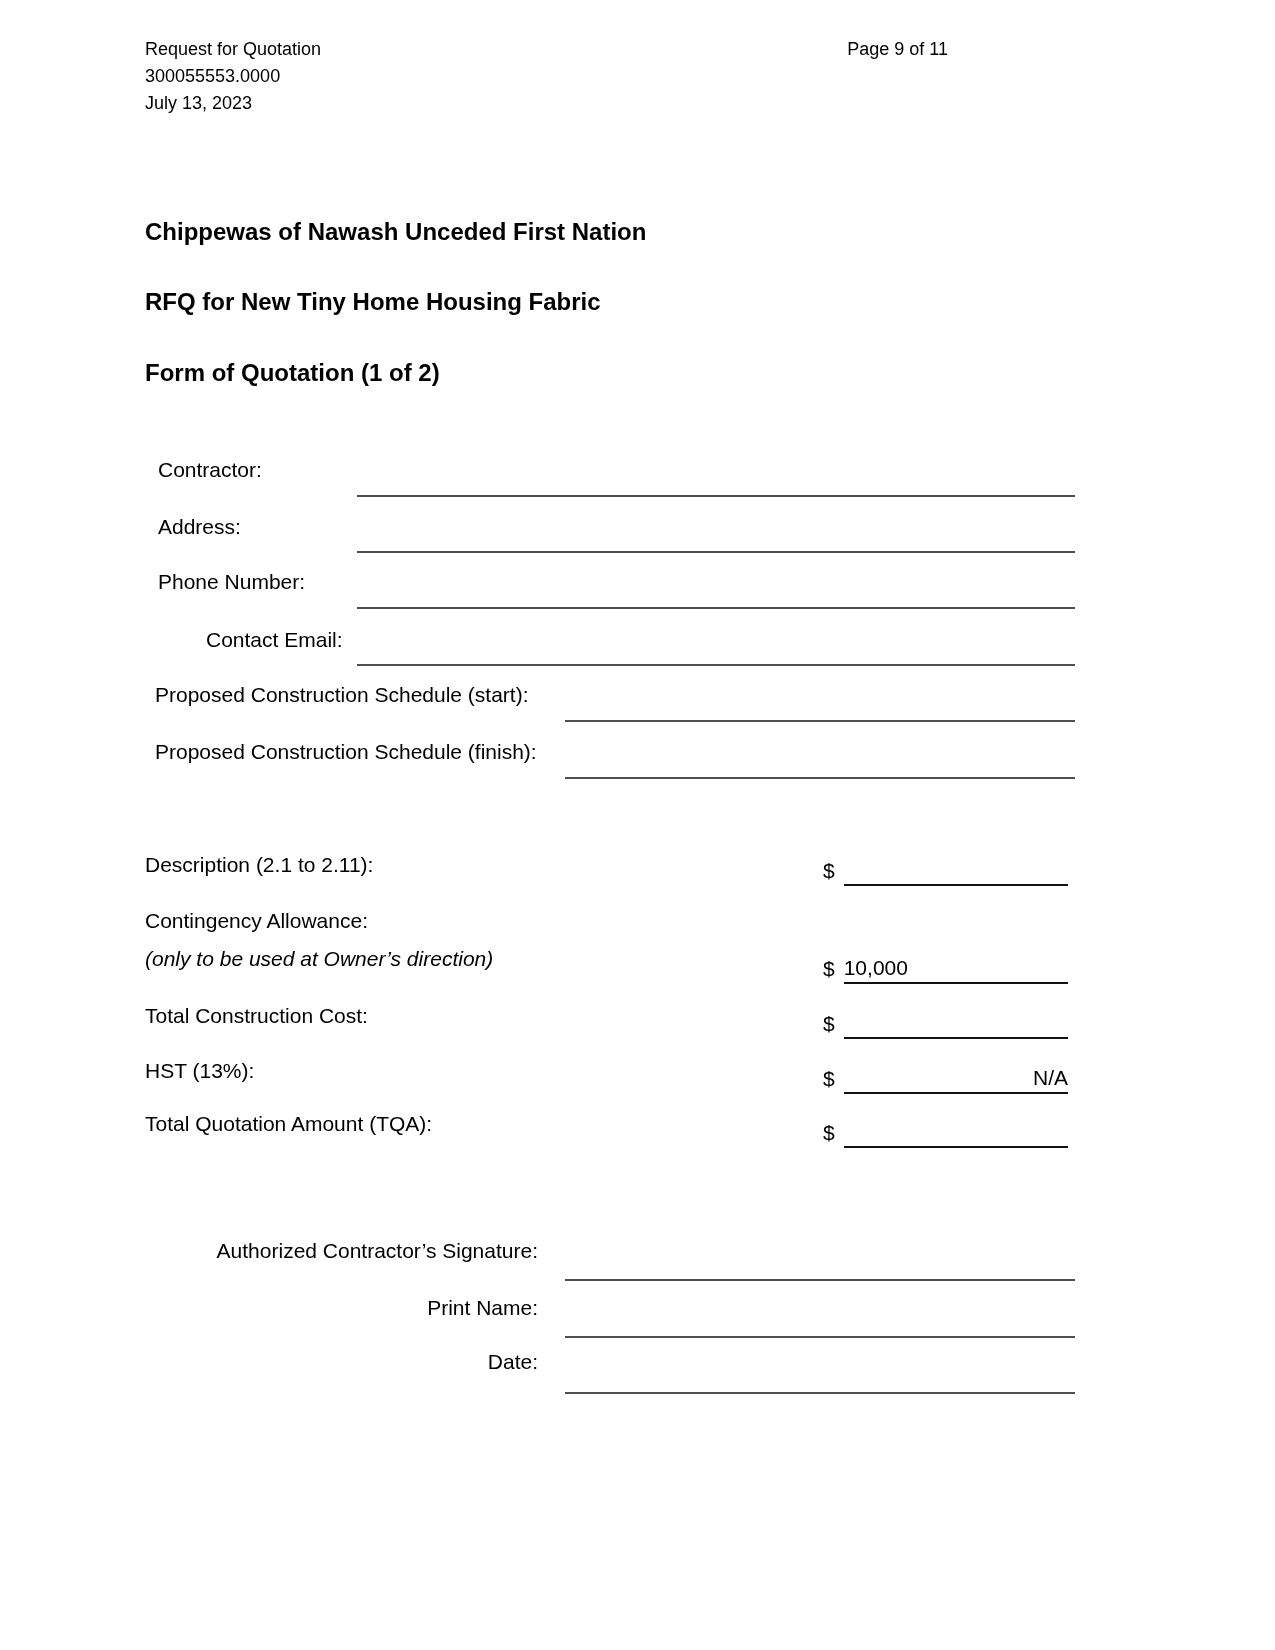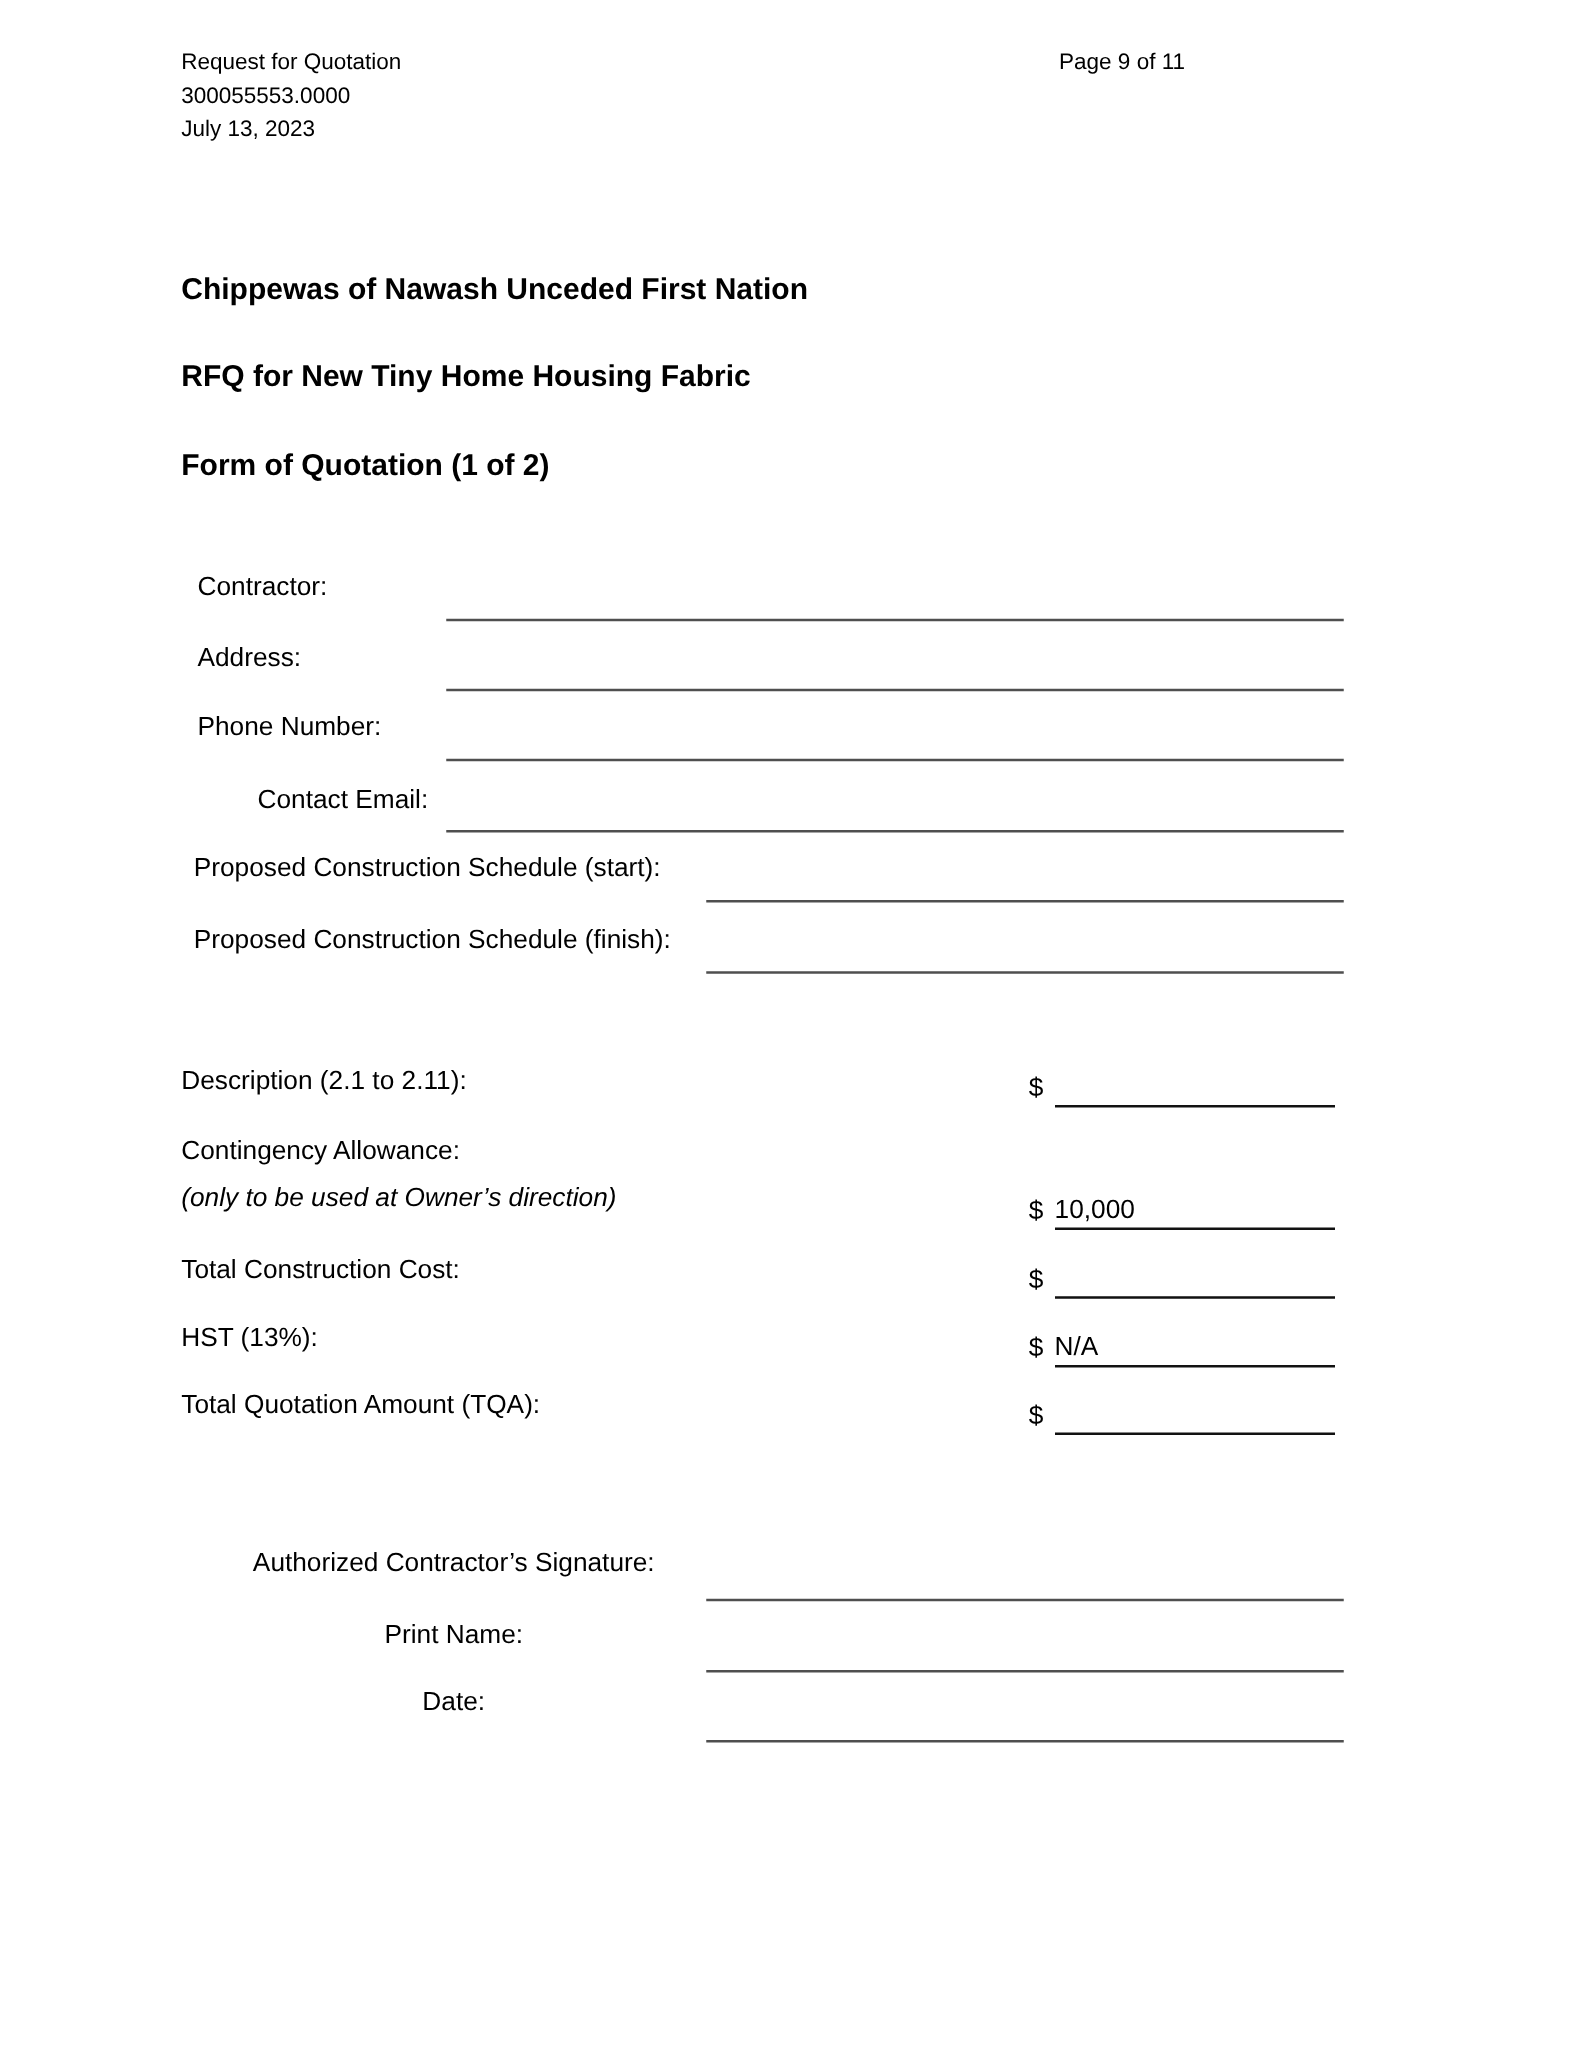--- a/index.html
+++ b/index.html
@@ -50,23 +50,23 @@
   #lbl-tqa{top:1111px;}
   .money-row{left:823px;width:245px;height:28px;display:flex;align-items:flex-end;font-size:21px;}
   .dollar{padding-bottom:3px;padding-right:9px;}
   .mline{flex:1;border-bottom:2px solid #111111;line-height:24px;height:26px;}
   #money-desc{top:858px;}
   #money-cont{top:956px;}
   #money-tcc{top:1011px;}
   #money-hst{top:1066px;}
   #money-tqa{top:1120px;}
   .val-right{padding-right:4px;}
-  .val-center{text-align:left;}
+  .val-center{text-align:right;}
   
-  .sig-lbl{left:159px;width:408px;text-align:center;font-size:21px;line-height:26px;}
+  .sig-lbl{left:130px;width:408px;text-align:right;font-size:21px;line-height:26px;}
   #lbl-sig{top:1238px;}
   #lbl-print{top:1295px;}
   #lbl-date{top:1349px;}
 </style>
 </head>
 <body>
 
 <div class="page">
 
   <div class="abs hdr" id="hdr-left">

